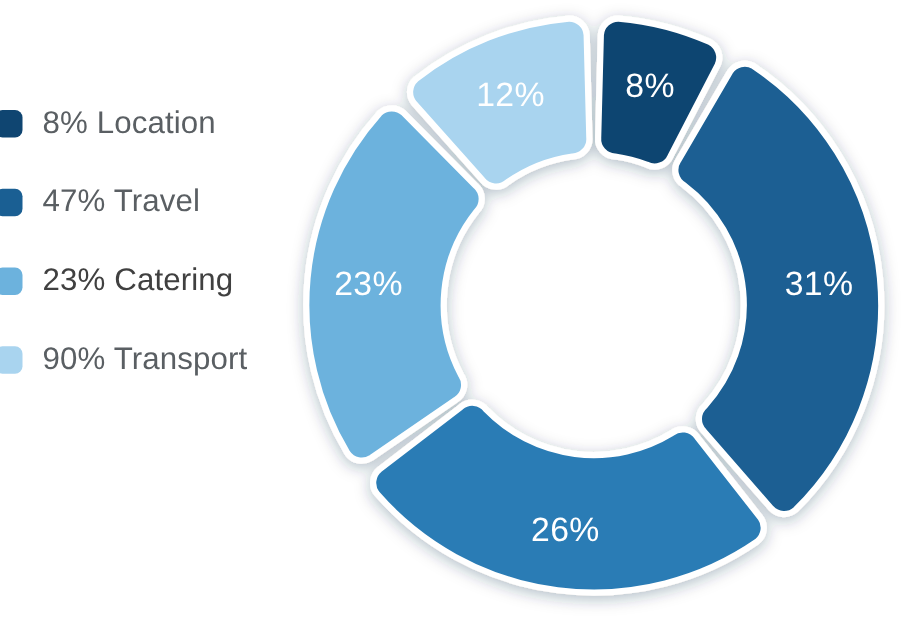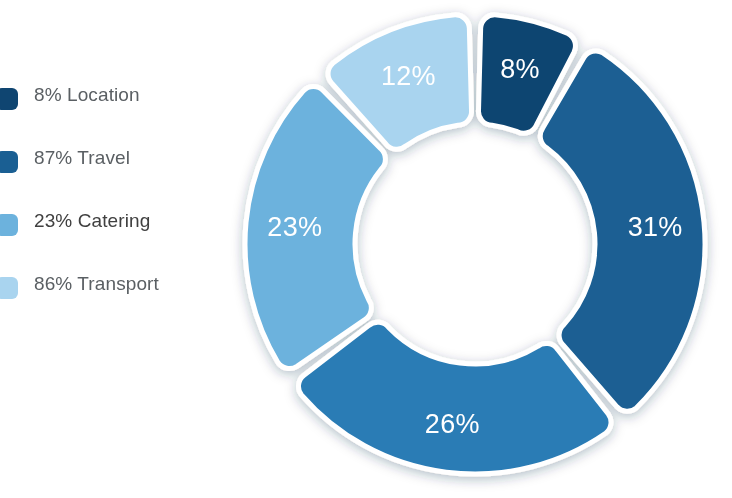--- a/index.html
+++ b/index.html
@@ -41,21 +41,21 @@
     left: -4px;
     top: 8px;
     width: 22px;
     height: 22px;
     border-radius: 6px;
   }
   .legend-label {
     position: absolute;
     left: 34px;
     top: 4px;
-    font-size: 19px;
+    font-size: 25px;
     font-weight: 400;
     letter-spacing: 0.1px;
     color: #5a5f63;
     white-space: pre;
   }
 
   
   #chart-wrap {
     position: absolute;
     left: 232px;
@@ -86,32 +86,32 @@
 
   <div id="legend">
 
     <div class="legend-row">
       <span class="legend-swatch" style="background: rgb(15, 69, 113);"></span>
       <span class="legend-label" style="color: rgb(90, 95, 99);">8% Location</span>
     </div>
 
     <div class="legend-row">
       <span class="legend-swatch" style="background: rgb(26, 95, 147);"></span>
-      <span class="legend-label" style="color: rgb(90, 95, 99);">87% Travel</span>
+      <span class="legend-label" style="color: rgb(90, 95, 99);">47% Travel</span>
     </div>
 
 
     <div class="legend-row">
       <span class="legend-swatch" style="background: rgb(108, 178, 221);"></span>
       <span class="legend-label" style="color: #404040;">23% Catering</span>
     </div>
 
     <div class="legend-row">
       <span class="legend-swatch" style="background: rgb(169, 212, 239);"></span>
-      <span class="legend-label" style="color: rgb(90, 95, 99);">86% Transport</span>
+      <span class="legend-label" style="color: rgb(90, 95, 99);">90% Transport</span>
     </div>
 
   </div>
 
   <div id="chart-wrap">
     <svg id="donut-svg" viewBox="0 0 500 498">
       <defs>
         <filter id="slice-shadow" x="-30%" y="-30%" width="160%" height="160%">
           <feDropShadow dx="0" dy="3" stdDeviation="6" flood-color="#0d2b45" flood-opacity="0.30"></feDropShadow>
         </filter>

